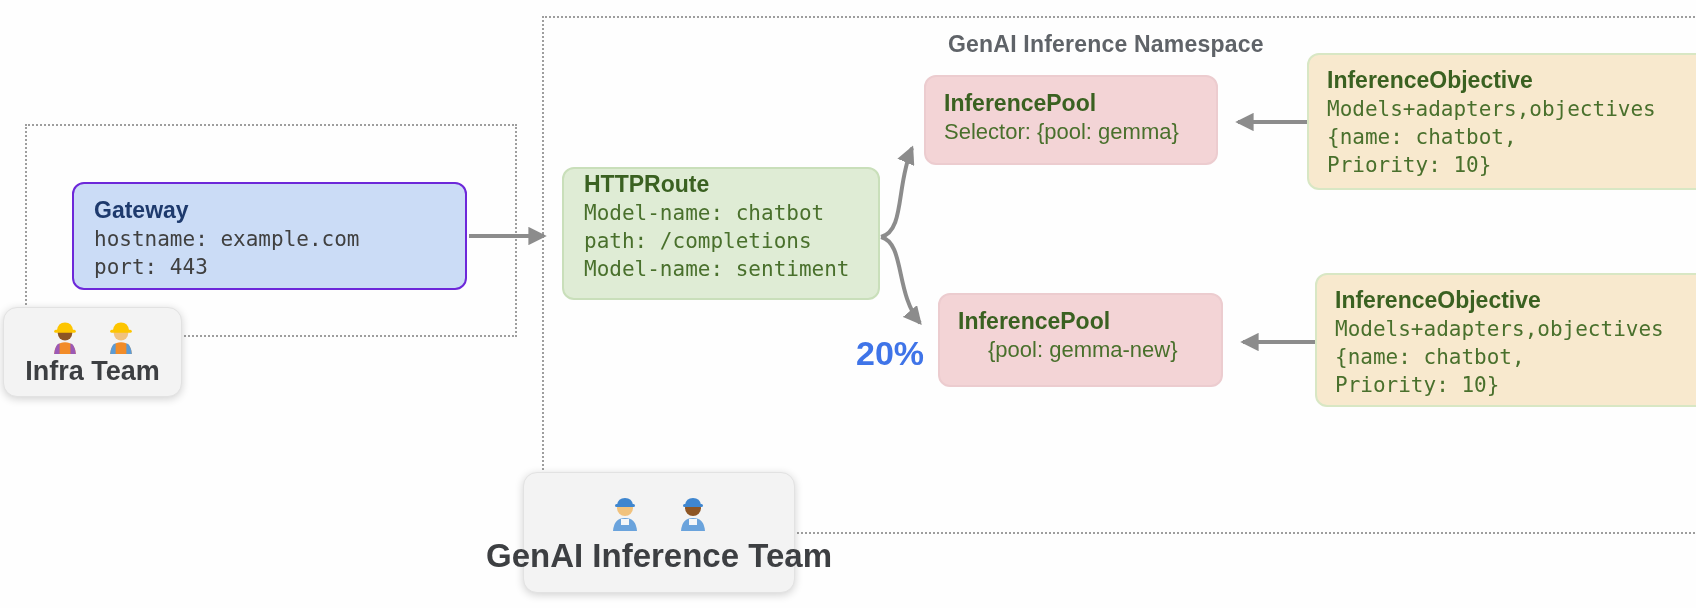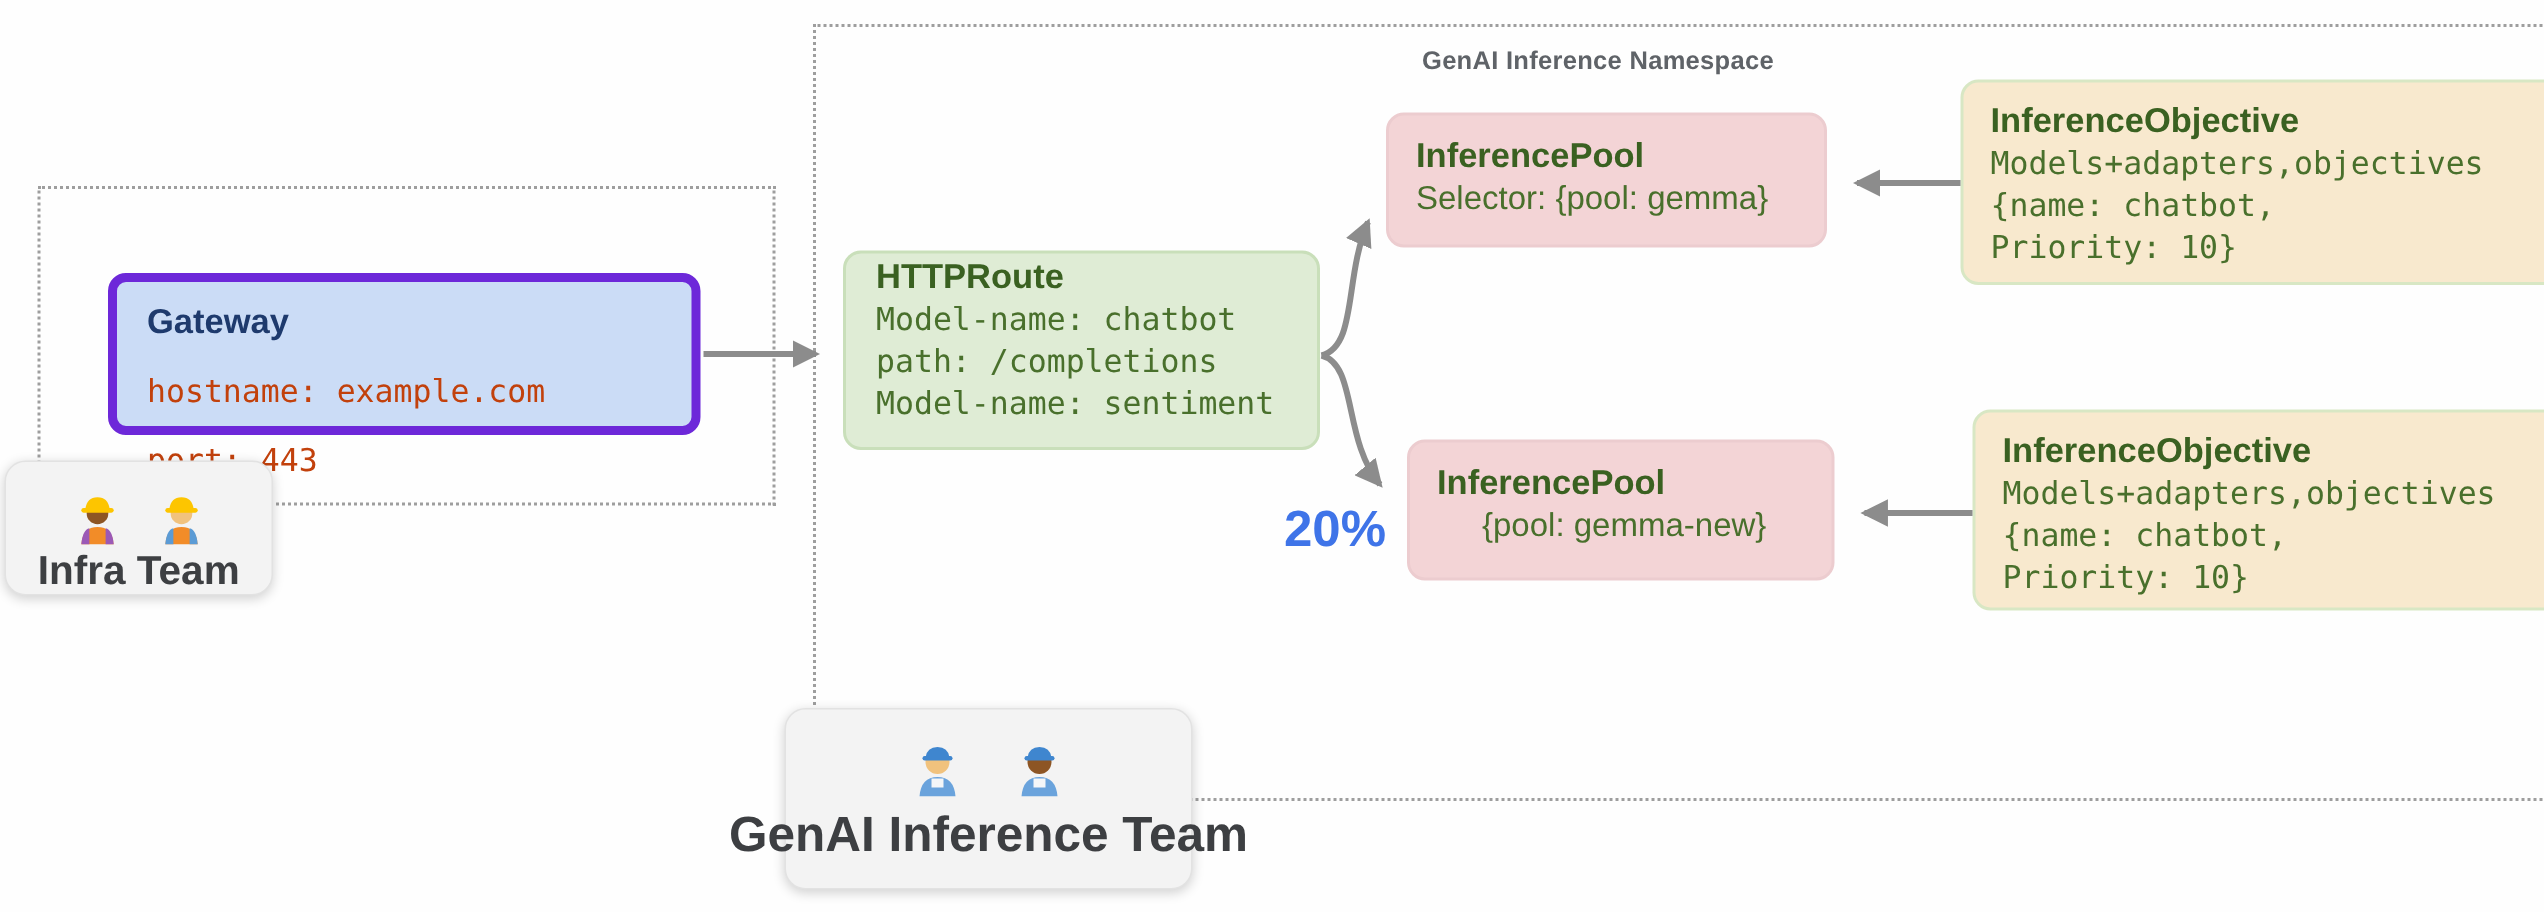--- a/index.html
+++ b/index.html
@@ -10,60 +10,60 @@
   
   .ns-rect{position:absolute;border:2px dotted #9e9e9e;background:transparent;}
   .ns-title{position:absolute;font-weight:700;font-size:22px;color:#5f6368;letter-spacing:.2px;}
   
   .node{position:absolute;border-radius:12px;box-sizing:border-box;}
   .node .title{font-weight:700;font-size:23px;line-height:29px;}
   .mono{font-family:"DejaVu Sans Mono",monospace;font-size:21px;line-height:28px;}
   .sans-line{font-size:22px;line-height:28px;}
   .indent{padding-left:30px;}
 
-  .gateway{left:72px;top:182px;width:395px;height:108px;background:#cbdcf6;border:6px solid #6d28d9;padding:12px 20px;}
+  .gateway{left:72px;top:182px;width:395px;height:108px;background:#cbdcf6;border:2px solid #6d28d9;padding:12px 20px;}
   .gateway .title{color:#1e3a6d;}
-  .gateway .mono{color:#c2410c;margin-top:18px;}
+  .gateway .mono{color:#404040;}
 
   .httproute{left:562px;top:167px;width:318px;height:133px;background:#dfecd5;border:2px solid #c9dfba;padding:1px 20px;}
   .green-title{color:#3a6121;}
   .green-text{color:#49702c;}
 
   .pool1{left:924px;top:75px;width:294px;height:90px;background:#f3d4d6;border:2px solid #eccccf;padding:12px 18px;}
   .pool2{left:938px;top:293px;width:285px;height:94px;background:#f3d4d6;border:2px solid #eccccf;padding:12px 18px;}
 
   .obj{background:#f8e9ce;border:2px solid #d8e7c4;padding:11px 18px;}
   .obj1{left:1307px;top:53px;width:412px;height:137px;}
   .obj2{left:1315px;top:273px;width:404px;height:134px;}
 
   
   .team-card{
     position:absolute;background:#f3f3f3;border:1px solid #e2e2e2;border-radius:14px;
     box-shadow:0 2px 8px rgba(0,0,0,.18);display:flex;flex-direction:column;
     align-items:center;justify-content:center;gap:6px;box-sizing:border-box;
   }
-  .infra-card{left:3px;top:307px;width:179px;height:90px;gap:2px;justify-content:flex-end;}
+  .infra-card{left:3px;top:307px;width:179px;height:90px;gap:2px;}
   .genai-card{left:523px;top:472px;width:272px;height:121px;}
   .team-label{font-weight:700;color:#3d3f42;font-size:33px;white-space:nowrap;}
   .fig-row{display:flex;gap:20px;align-items:flex-end;}
   .fig{display:block;}
 
   .pct{position:absolute;left:856px;top:334px;font-weight:700;font-size:34px;color:#3f74e8;}
 
   .arrows{position:absolute;left:0;top:0;width:1696px;height:608px;pointer-events:none;}
 </style>
 </head>
 <body>
 
 <div class="stage">
 
   <div class="ns-rect" style="left:25px;top:124px;width:488px;height:209px;"></div>
 
   <div class="ns-rect" style="left:542px;top:16px;width:1180px;height:514px;"></div>
-  <div class="ns-title" style="left:948px;top:31px;font-size:17px;">GenAI Inference Namespace</div>
+  <div class="ns-title" style="left:948px;top:31px;font-size:23px;">GenAI Inference Namespace</div>
 
   <div class="node gateway">
     <div class="title">Gateway</div>
     <div class="mono">hostname: example.com</div>
     <div class="mono">port: 443</div>
   </div>
 
   <div class="node httproute">
     <div class="title green-title">HTTPRoute</div>
     <div class="mono green-text">Model-name: chatbot</div>

